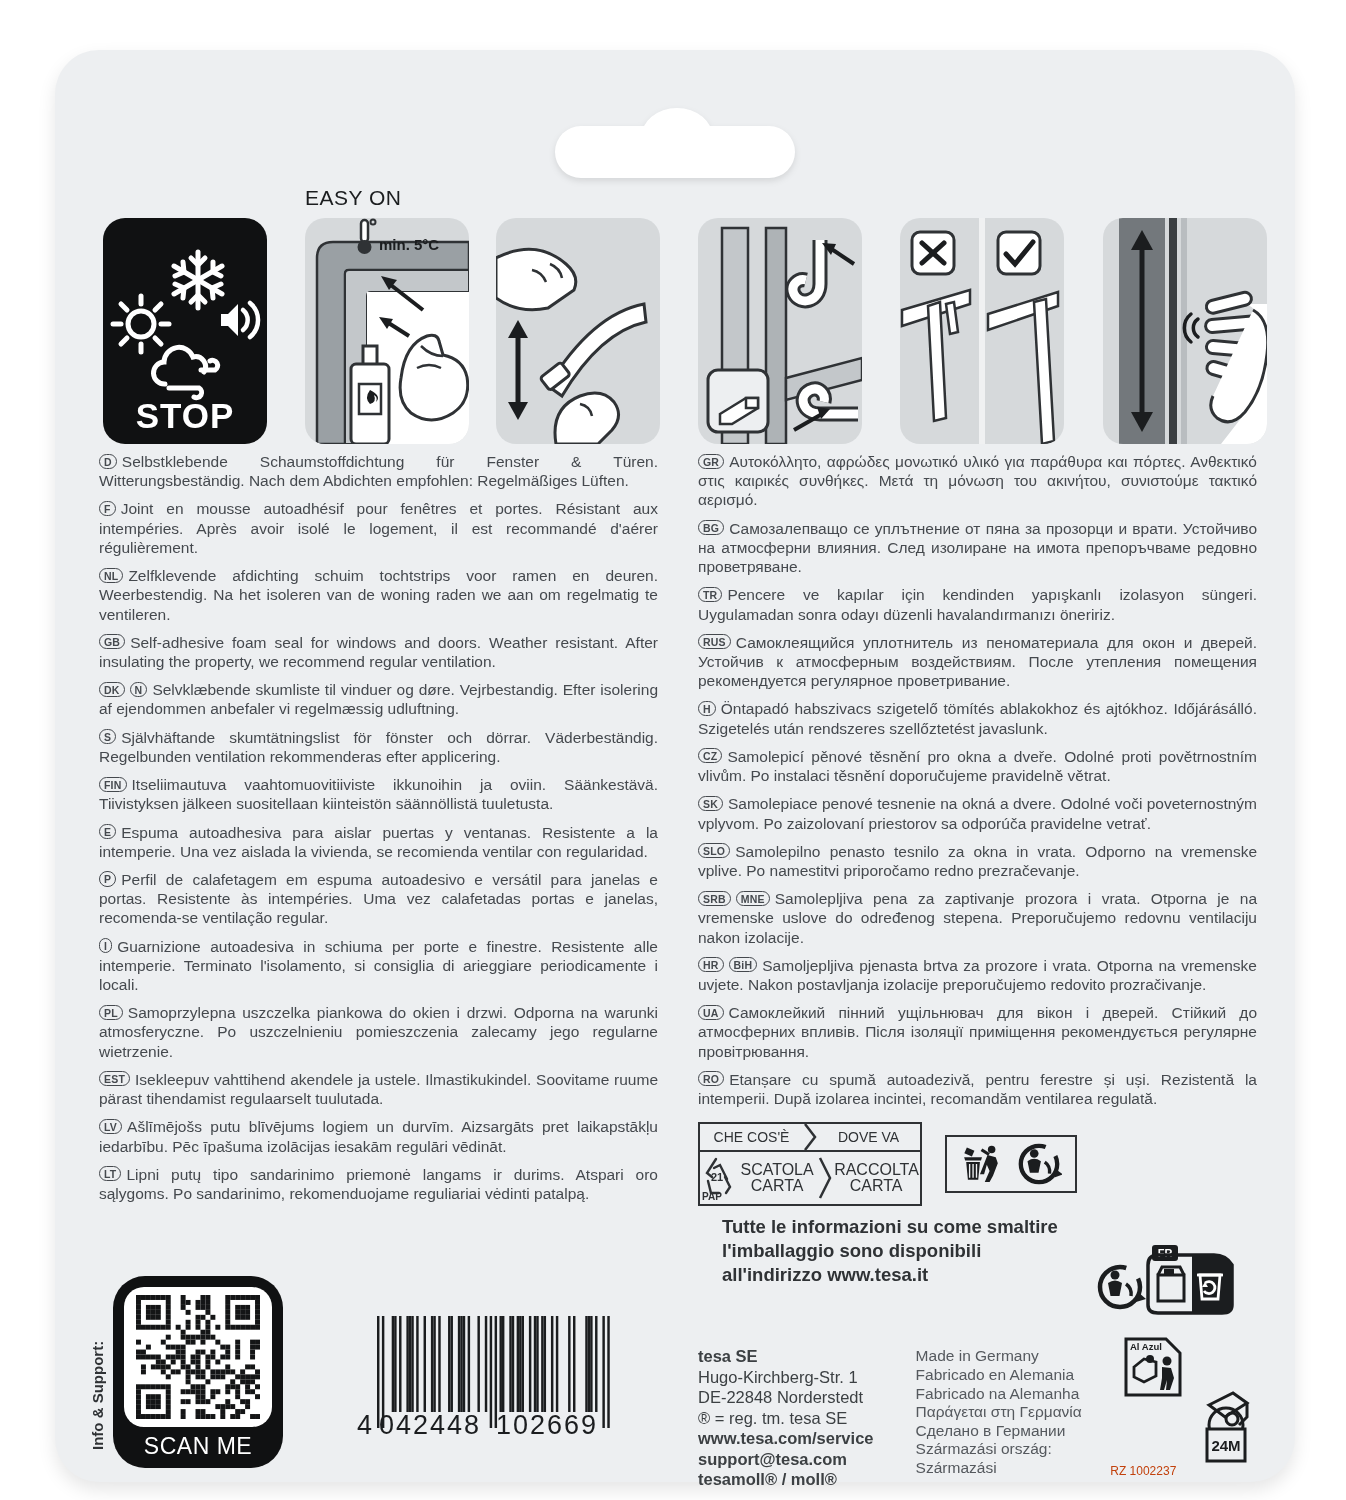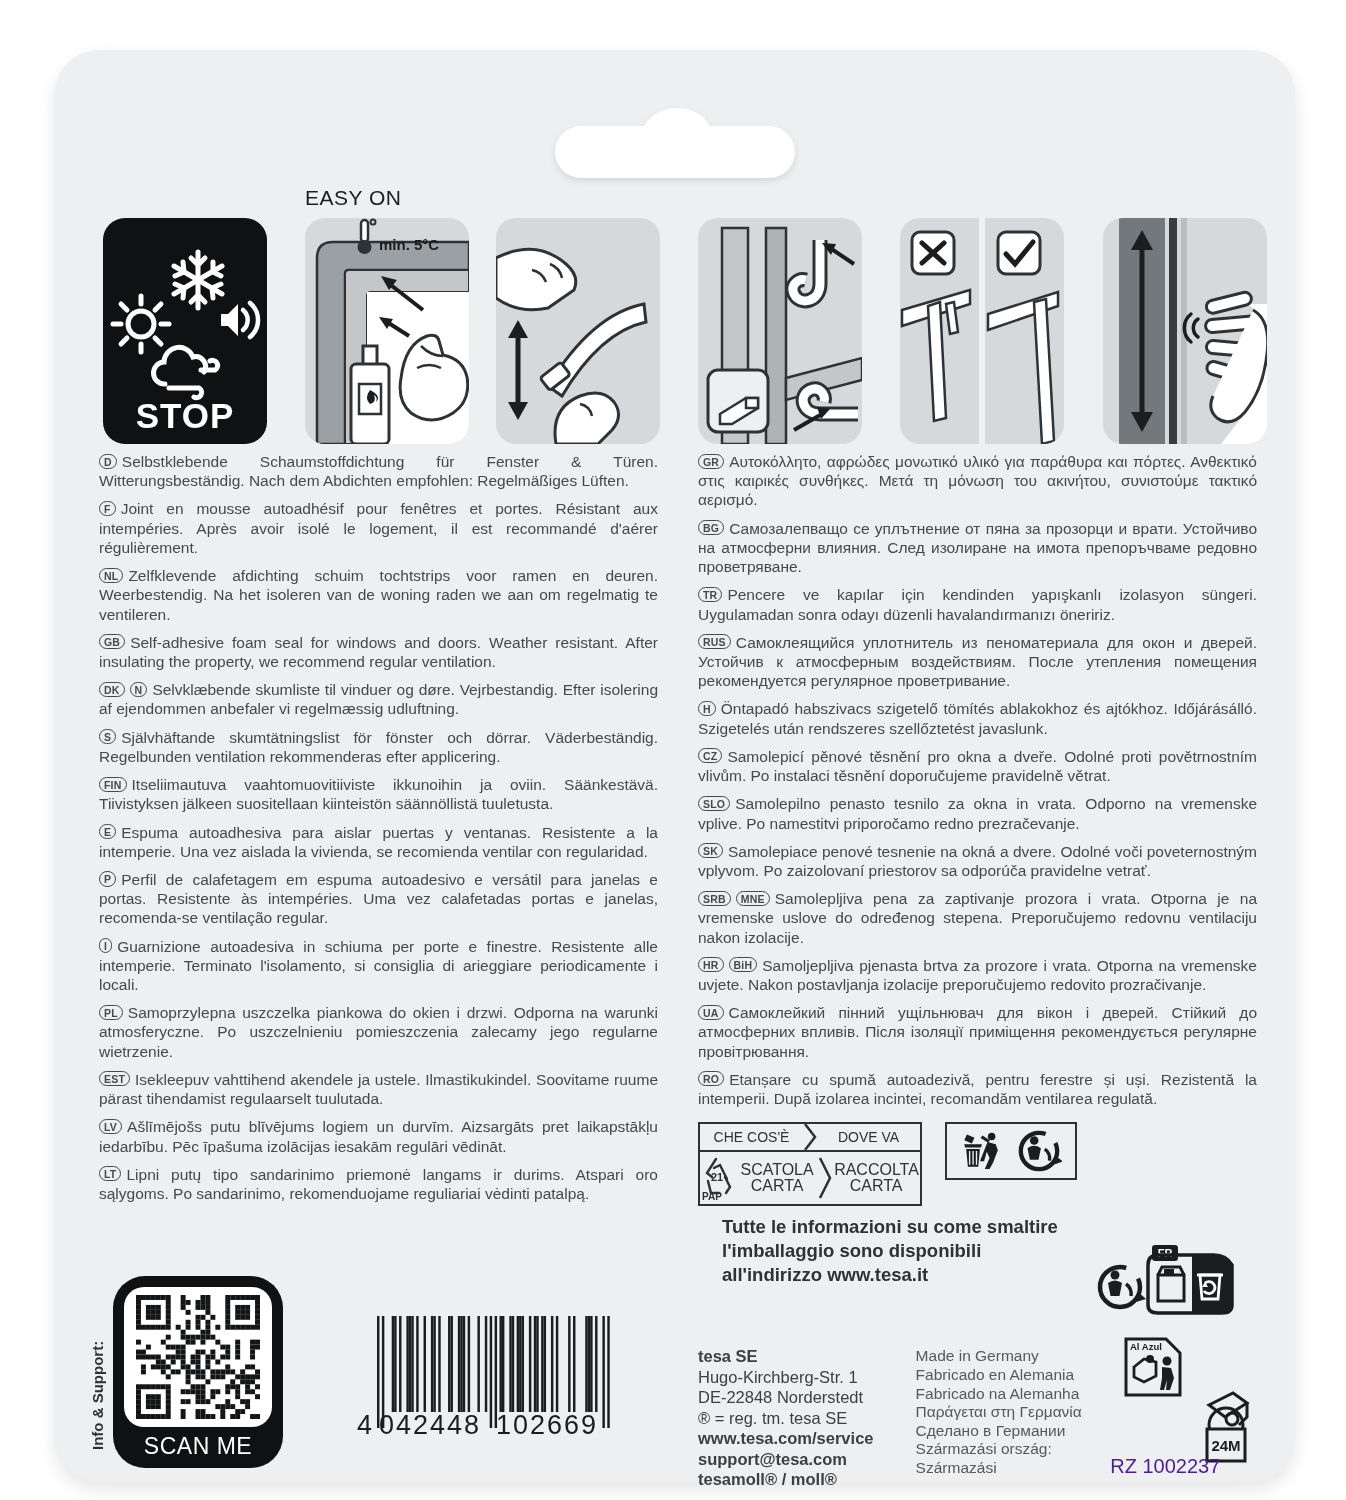--- a/index.html
+++ b/index.html
@@ -16,40 +16,40 @@
   .panel{position:absolute;top:168px;width:164px;height:226px;background:var(--panel-bg,#d6d9db);border-radius:20px;overflow:hidden;}
   .p1{left:250px}.p2{left:441px}.p3{left:643px}.p4{left:845px}.p5{left:1048px}
   
   .cols{position:absolute;left:44px;top:402px;width:1158px;display:flex;gap:40px;}
   .col{width:559px;}
   .lang-par{margin:0 0 9px 0;font-size:15.5px;line-height:1.24;text-align:justify;color:#45494e;}
   .bubble{display:inline-block;border:1.7px solid #45494e;border-radius:10px;padding:1px 4px 0 4px;font-size:10.5px;font-weight:bold;
     line-height:1.15;margin-right:5px;vertical-align:1.5px;letter-spacing:.2px;}
   
   .disposal{margin-top:14px;position:relative;}
-  .disp-row{display:flex;align-items:flex-start;gap:23px;}
+  .disp-row{display:flex;align-items:center;gap:23px;}
   .disp-table{width:224px;}
   .tbl-box{border:2px solid #2f3235;display:flex;align-items:center;background:transparent;}
   .tbl-box.r1{height:26px;margin-bottom:0;border-bottom:none;}
   .tbl-box.r2{height:52px;}
   .cell{flex:1;text-align:center;font-size:14px;color:#2f3235;line-height:1.05;padding:0 2px;}
   .chev{width:14px;height:100%;flex:0 0 14px;}
   .mat-icon{flex:0 0 36px;}
   .icons-box{border:2px solid #2f3235;height:54px;width:128px;display:flex;align-items:center;justify-content:space-evenly;}
   .note-row{display:flex;margin-top:9px;}
   .note{width:352px;font-size:18.5px;font-weight:bold;line-height:1.3;color:#2f3235;margin-left:24px;}
   .tri-fr{margin-left:22px;margin-top:28px;}
   .footer-row{display:flex;margin-top:18px;gap:0;}
   .addr{width:218px;font-size:16.5px;line-height:1.18;color:#3c4043;}
   .addr div{margin:0 0 1px 0;}
   .addr .bold{font-weight:bold;}
   .madein{width:195px;font-size:15.5px;line-height:1.2;color:#55595e;}
   .marks{position:relative;width:147px;height:135px;}
   .alazul{position:absolute;left:12px;top:-12px;}
-  .rz{position:absolute;left:0px;bottom:4px;font-size:20px;color:#4c1d95;white-space:nowrap;}
+  .rz{position:absolute;left:0px;bottom:4px;font-size:12px;color:#c2410c;white-space:nowrap;}
   .m24{position:absolute;right:0;top:38px;}
   
   .info-support{position:absolute;left:34px;top:1400px;transform:rotate(-90deg);transform-origin:0 0;font-size:15px;font-weight:bold;color:#2f3235;white-space:nowrap;}
   .qr-badge{position:absolute;left:58px;top:1226px;width:170px;height:192px;background:#101112;border-radius:32px;}
   .qr-white{position:absolute;left:11px;top:11px;width:148px;height:140px;background:#ffffff;border-radius:20px;display:flex;align-items:center;justify-content:center;}
   .scanme{position:absolute;left:0;right:0;bottom:8px;text-align:center;color:#fff;font-size:23px;letter-spacing:.5px;}
   .barcode{position:absolute;left:302px;top:1266px;width:260px;}
   .bc-digits{display:flex;font-size:27px;color:#1b1d1f;margin-top:-28px;position:relative;}
   .bc-digits span:nth-child(1){width:22px;}
   .bc-digits span:nth-child(2){width:112px;text-align:left;letter-spacing:2px;}
@@ -254,22 +254,22 @@
       </div>
     <div class="col">
       <div>
 
       <p class="lang-par"><span class="codes"><span class="bubble">GR</span></span><span>Αυτοκόλλητο, αφρώδες μονωτικό υλικό για παράθυρα και πόρτες. Ανθεκτικό στις καιρικές συνθήκες. Μετά τη μόνωση του ακινήτου, συνιστούμε τακτικό αερισμό.</span></p>
           <p class="lang-par"><span class="codes"><span class="bubble">BG</span></span><span>Самозалепващо се уплътнение от пяна за прозорци и врати. Устойчиво на атмосферни влияния. След изолиране на имота препоръчваме редовно проветряване.</span></p>
           <p class="lang-par"><span class="codes"><span class="bubble">TR</span></span><span>Pencere ve kapılar için kendinden yapışkanlı izolasyon süngeri. Uygulamadan sonra odayı düzenli havalandırmanızı öneririz.</span></p>
           <p class="lang-par"><span class="codes"><span class="bubble">RUS</span></span><span>Самоклеящийся уплотнитель из пеноматериала для окон и дверей. Устойчив к атмосферным воздействиям. После утепления помещения рекомендуется регулярное проветривание.</span></p>
           <p class="lang-par"><span class="codes"><span class="bubble">H</span></span><span>Öntapadó habszivacs szigetelő tömítés ablakokhoz és ajtókhoz. Időjárásálló. Szigetelés után rendszeres szellőztetést javaslunk.</span></p>
           <p class="lang-par"><span class="codes"><span class="bubble">CZ</span></span><span>Samolepicí pěnové těsnění pro okna a dveře. Odolné proti povětrnostním vlivům. Po instalaci těsnění doporučujeme pravidelně větrat.</span></p>
+          <p class="lang-par"><span class="codes"><span class="bubble">SK</span></span><span>Samolepiace penové tesnenie na okná a dvere. Odolné voči poveternostným vplyvom. Po zaizolovaní priestorov sa odporúča pravidelne vetrať.</span></p>
           <p class="lang-par"><span class="codes"><span class="bubble">SLO</span></span><span>Samolepilno penasto tesnilo za okna in vrata. Odporno na vremenske vplive. Po namestitvi priporočamo redno prezračevanje.</span></p>
-          <p class="lang-par"><span class="codes"><span class="bubble">SK</span></span><span>Samolepiace penové tesnenie na okná a dvere. Odolné voči poveternostným vplyvom. Po zaizolovaní priestorov sa odporúča pravidelne vetrať.</span></p>
           <p class="lang-par"><span class="codes"><span class="bubble">SRB</span><span class="bubble">MNE</span></span><span>Samolepljiva pena za zaptivanje prozora i vrata. Otporna je na vremenske uslove do određenog stepena. Preporučujemo redovnu ventilaciju nakon izolacije.</span></p>
           <p class="lang-par"><span class="codes"><span class="bubble">HR</span><span class="bubble">BiH</span></span><span>Samoljepljiva pjenasta brtva za prozore i vrata. Otporna na vremenske uvjete. Nakon postavljanja izolacije preporučujemo redovito prozračivanje.</span></p>
           <p class="lang-par"><span class="codes"><span class="bubble">UA</span></span><span>Самоклейкий пінний ущільнювач для вікон і дверей. Стійкий до атмосферних впливів. Після ізоляції приміщення рекомендується регулярне провітрювання.</span></p>
           <p class="lang-par"><span class="codes"><span class="bubble">RO</span></span><span>Etanșare cu spumă autoadezivă, pentru ferestre și uși. Rezistentă la intemperii. După izolarea incintei, recomandăm ventilarea regulată.</span></p>
         </div>
 
       <div class="disposal">
         <div class="disp-row">
           <div class="disp-table">
             <div class="tbl-box r1">

